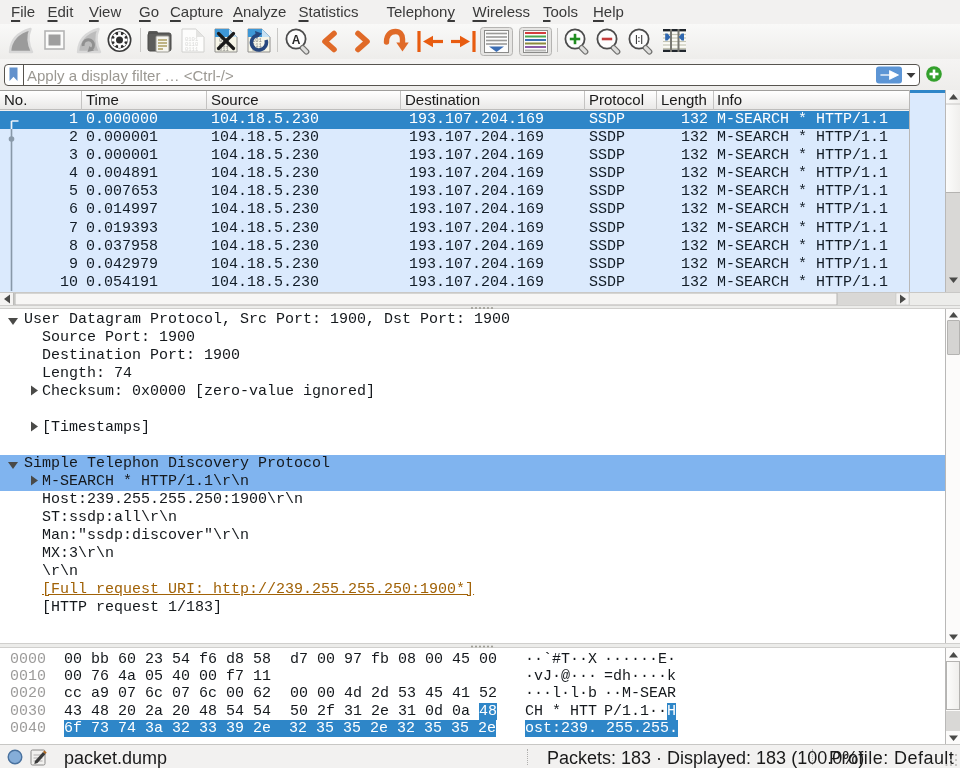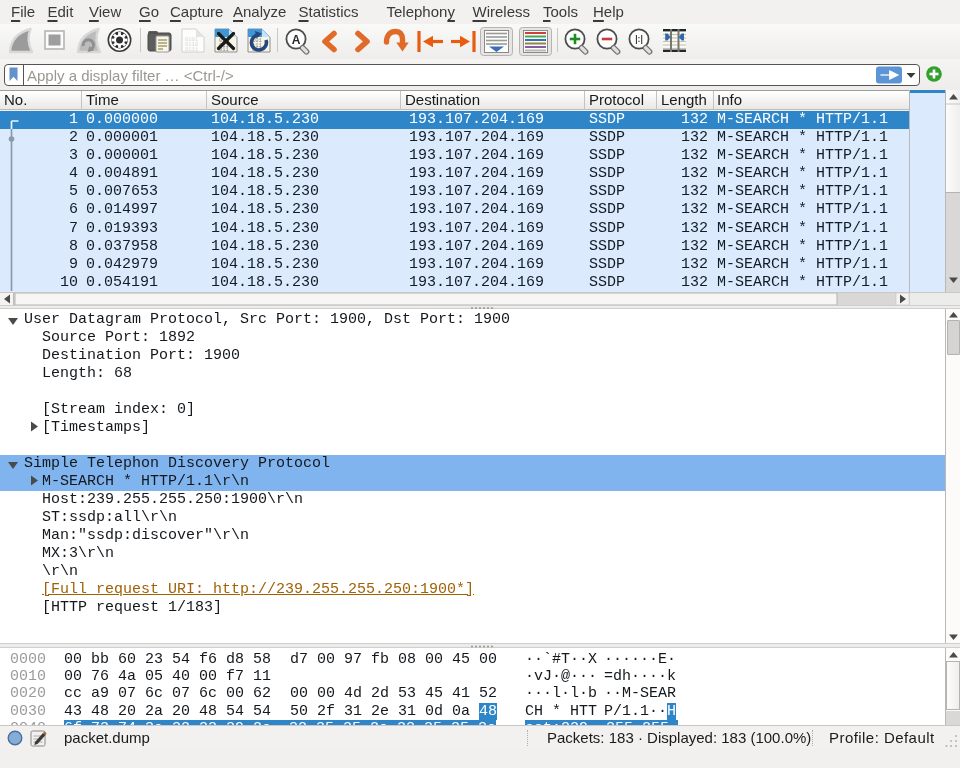--- a/index.html
+++ b/index.html
@@ -36,22 +36,22 @@
   .lnk { color:#a16207; text-decoration:underline; }
   #hex { position:absolute; left:0; top:648px; width:945px; height:96px; background:#ffffff; }
   .xrow { position:absolute; width:945px; height:17px; font-size:15px;
           font-family:"Liberation Mono", monospace; white-space:pre; color:#14181c; line-height:17px; }
   .xoff { position:absolute; left:10px; color:#9c9b9a; }
   .xg1 { position:absolute; left:64px; }
   .xg2 { position:absolute; left:290px; }
   .xa1 { position:absolute; left:525px; }
   .xa2 { position:absolute; left:604px; }
   .xsel { background:#2e86c8; color:#ffffff; }
-  #status { position:absolute; left:0; top:725px; width:960px; height:24px; background:#f2f1f0;
-            border-top:1px solid #c8c7c5; font-size:15px; color:#1a1a1a; }
+  #status { position:absolute; left:0; top:744px; width:960px; height:24px; background:#f2f1f0;
+            border-top:1px solid #c8c7c5; font-size:18px; color:#1a1a1a; }
 </style>
 </head>
 <body>
 <div id="menubar">
   <div class="mi" style="left:11px"><u>F</u>ile</div>
   <div class="mi" style="left:47.5px"><u>E</u>dit</div>
   <div class="mi" style="left:89px"><u>V</u>iew</div>
   <div class="mi" style="left:139px"><u>G</u>o</div>
   <div class="mi" style="left:170px"><u>C</u>apture</div>
   <div class="mi" style="left:233px"><u>A</u>nalyze</div>
@@ -307,24 +307,26 @@
     <rect x="15" y="0" width="822" height="12" fill="#f7f6f5" stroke="#b4b3b1" stroke-width="1"></rect>
     <rect x="896" y="0" width="13" height="12" fill="#f4f3f2" stroke="#bbbab8" stroke-width="0.5"></rect>
     <path d="M906 6 l-6 -4.5 v9 z" fill="#4a4a48"></path>
     <rect x="910" y="0" width="50" height="13" fill="#ececea"></rect>
   </svg>
 </div>
 <div id="detail">
   <div class="drow" style="top:2px"><svg width="12" height="12" style="position:absolute;left:7px;top:4px">
         <path d="M1 3 h10 l-5 7 z" fill="#4a4a48"></path>
       </svg><span style="position:absolute;left:24px">User Datagram Protocol, Src Port: 1900, Dst Port: 1900</span></div>
-  <div class="drow" style="top:20px"><span style="position:absolute;left:42px">Source Port: 1892</span></div>
+  <div class="drow" style="top:20px"><span style="position:absolute;left:42px">Source Port: 1900</span></div>
   <div class="drow" style="top:38px"><span style="position:absolute;left:42px">Destination Port: 1900</span></div>
-  <div class="drow" style="top:56px"><span style="position:absolute;left:42px">Length: 68</span></div>
-  <div class="drow" style="top:92px"><span style="position:absolute;left:42px">[Stream index: 0]</span></div>
+  <div class="drow" style="top:56px"><span style="position:absolute;left:42px">Length: 74</span></div>
+  <div class="drow" style="top:74px"><svg width="12" height="12" style="position:absolute;left:28px;top:2px">
+        <path d="M3 0.5 l7 5 -7 5 z" fill="#4a4a48"></path>
+      </svg><span style="position:absolute;left:42px">Checksum: 0x0000 [zero-value ignored]</span></div>
   <div class="drow" style="top:110px"><svg width="12" height="12" style="position:absolute;left:28px;top:2px">
         <path d="M3 0.5 l7 5 -7 5 z" fill="#4a4a48"></path>
       </svg><span style="position:absolute;left:42px">[Timestamps]</span></div>
   <div class="drow dhl" style="top:146px"><svg width="12" height="12" style="position:absolute;left:7px;top:4px">
         <path d="M1 3 h10 l-5 7 z" fill="#4a4a48"></path>
       </svg><span style="position:absolute;left:24px">Simple Telephon Discovery Protocol</span></div>
   <div class="drow dhl" style="top:164px"><svg width="12" height="12" style="position:absolute;left:28px;top:2px">
         <path d="M3 0.5 l7 5 -7 5 z" fill="#4a4a48"></path>
       </svg><span style="position:absolute;left:42px">M-SEARCH * HTTP/1.1\r\n</span></div>
   <div class="drow" style="top:182px"><span style="position:absolute;left:42px">Host:239.255.255.250:1900\r\n</span></div>

